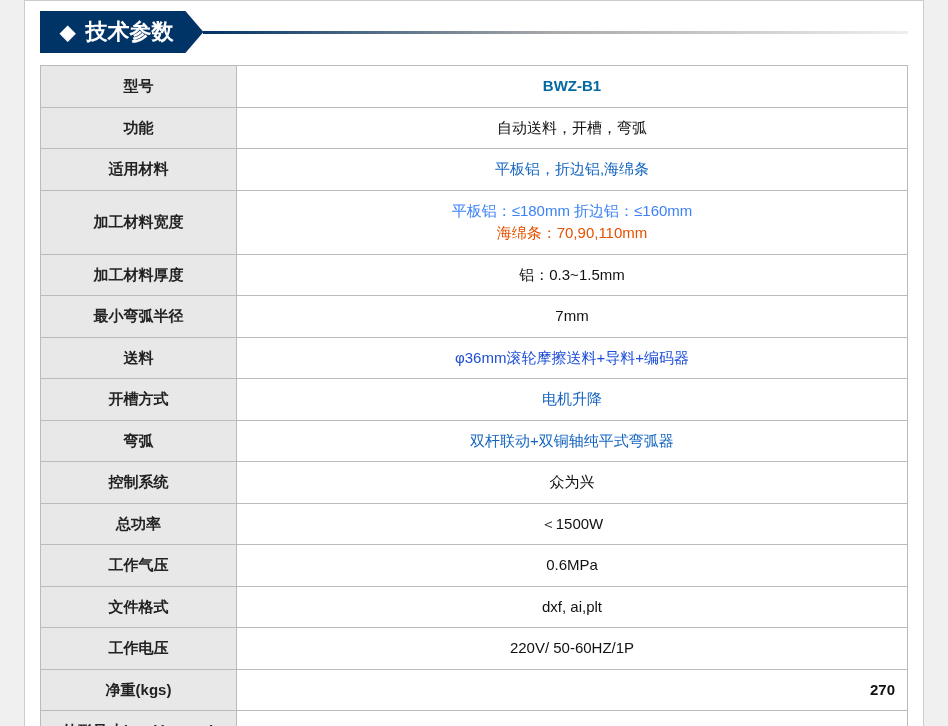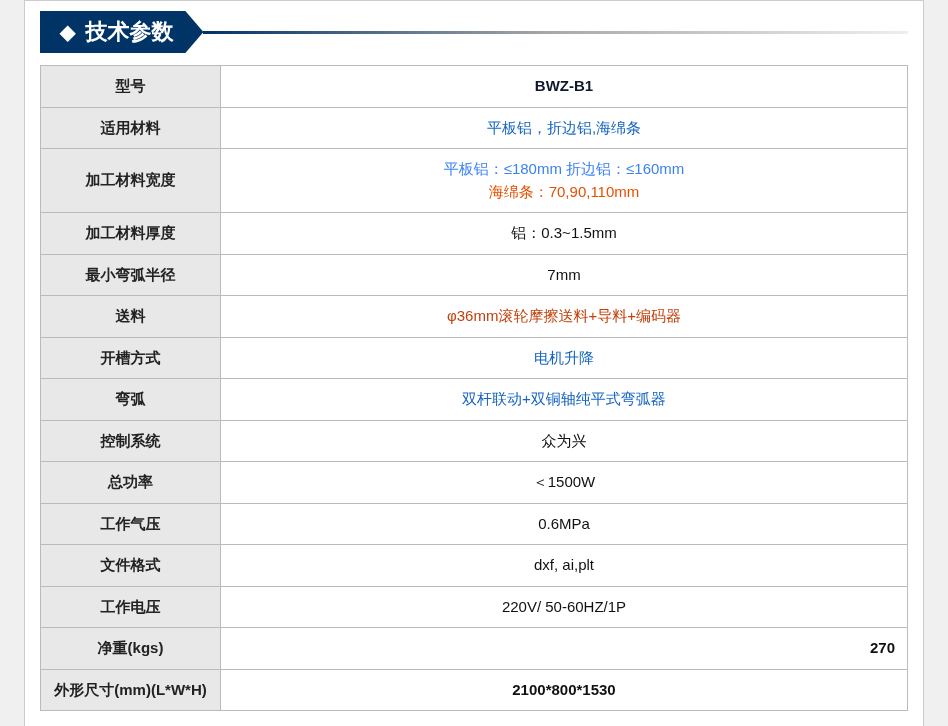--- a/index.html
+++ b/index.html
@@ -53,51 +53,55 @@
       border: 1px solid #bbb;
     }
     td {
       border: 1px solid #bbb;
       padding: 9px 12px;
       text-align: center;
       vertical-align: middle;
       line-height: 1.5;
     }
     .col-label {
-      width: 180px;
+      width: 196px;
       background: #e8e8e8;
       color: #222;
       font-weight: bold;
     }
     .col-value {
       background: #fff;
       color: #111;
     }
     .model-value {
       font-weight: bold;
-      color: #0f172a;
+      color: #0369a1;
     }
   </style>
 </head>
 <body>
 
 <div class="container">
   <div class="header-row">
     <div class="title-banner">
       <span class="title-icon">◆</span>
       <span>技术参数</span>
     </div>
     <div class="header-line"></div>
   </div>
 
   <table>
     <tbody id="table-body">
     <tr>
           <td class="col-label">型号</td>
           <td class="col-value model-value">BWZ-B1</td>
+        </tr>
+        <tr>
+          <td class="col-label">功能</td>
+          <td class="col-value">自动送料，开槽，弯弧</td>
         </tr>
         <tr>
           <td class="col-label">适用材料</td>
           <td class="col-value" style="color: rgb(21, 101, 192);">平板铝，折边铝,海绵条</td>
         </tr>
         <tr>
           <td class="col-label">加工材料宽度</td>
           <td class="col-value">
             <div style="color: #3b82f6;">平板铝：≤180mm 折边铝：≤160mm</div>
             <div style="color: rgb(230, 81, 0);">海绵条：70,90,110mm</div>
@@ -106,21 +110,21 @@
         <tr>
           <td class="col-label">加工材料厚度</td>
           <td class="col-value">铝：0.3~1.5mm</td>
         </tr>
         <tr>
           <td class="col-label">最小弯弧半径</td>
           <td class="col-value">7mm</td>
         </tr>
         <tr>
           <td class="col-label">送料</td>
-          <td class="col-value" style="color: #c2410c;">φ36mm滚轮摩擦送料+导料+编码器</td>
+          <td class="col-value" style="color: #1d4ed8;">φ36mm滚轮摩擦送料+导料+编码器</td>
         </tr>
         <tr>
           <td class="col-label">开槽方式</td>
           <td class="col-value" style="color: rgb(21, 101, 192);">电机升降</td>
         </tr>
         <tr>
           <td class="col-label">弯弧</td>
           <td class="col-value" style="color: rgb(21, 101, 192);">双杆联动+双铜轴纯平式弯弧器</td>
         </tr>
         <tr>

